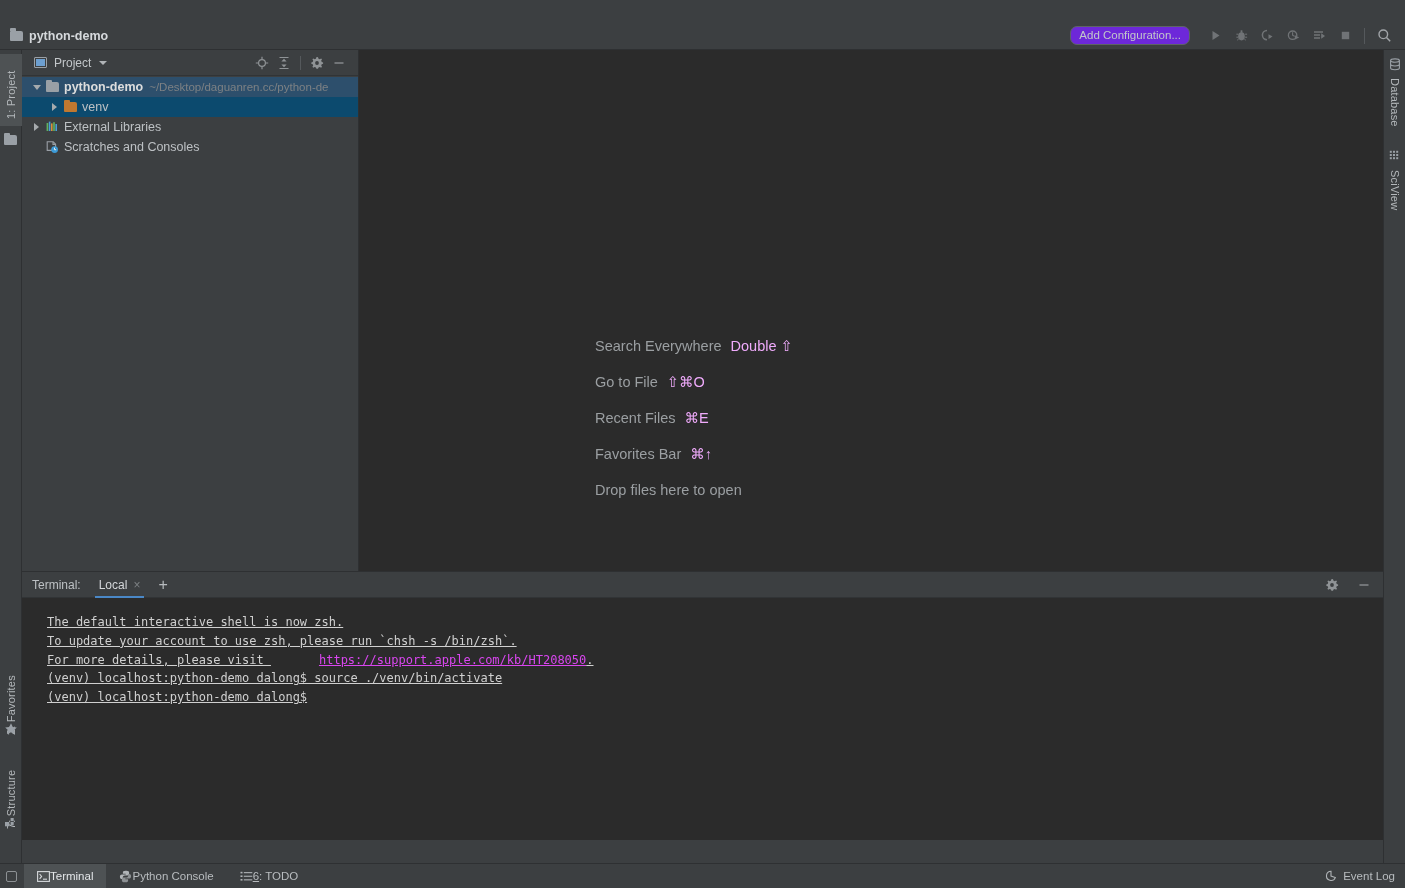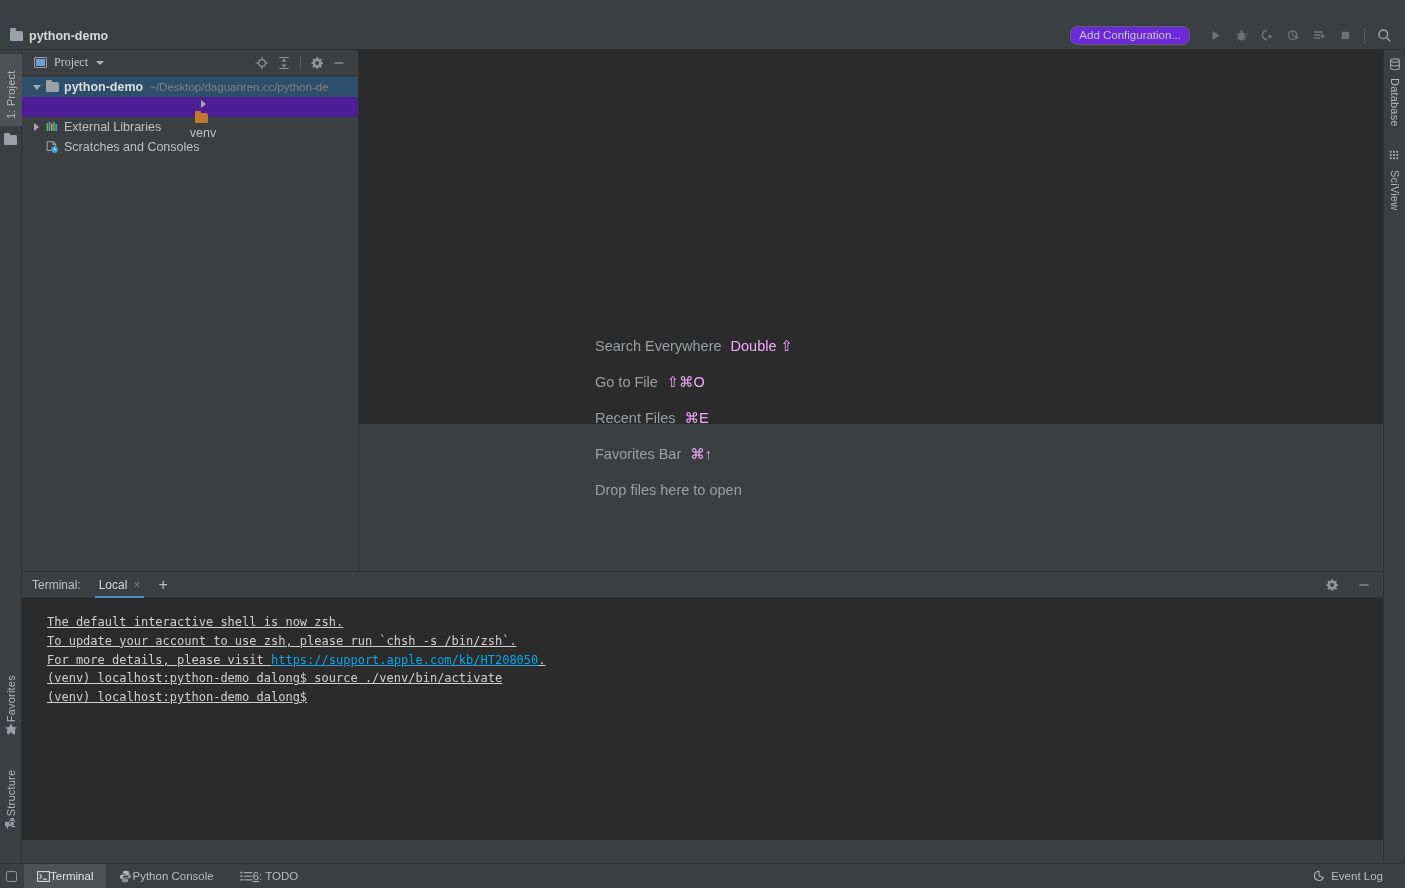--- a/index.html
+++ b/index.html
@@ -74,58 +74,57 @@
   }
 
   
   .project-panel {
     position:absolute; left:22px; top:50px; width:337px; height:521px;
     background:#3c3f41; border-right:1px solid #2e3032;
   }
   .pp-header {
     height:26px; display:flex; align-items:center; padding:0 8px 0 12px;
     border-bottom:1px solid #313436;
-    font-family:Liberation Serif, serif;
   }
   .pp-title { font-size:12px; color:#c3c7ca; margin-left:7px; }
   .pp-caret {
     width:0;height:0;border-left:4px solid transparent;border-right:4px solid transparent;
     border-top:4px solid #b0b4b7; margin-left:8px;
   }
   .pp-winicon { width:13px; height:11px; border:1.5px solid #9aa0a6; border-radius:1px; position:relative; }
   .pp-winicon:after { content:""; position:absolute; left:1px; top:1px; right:1px; bottom:1px; background:#6d9fd0; }
   .pp-actions { margin-left:auto; display:flex; align-items:center; gap:0; }
   .pp-act { width:22px; height:22px; display:flex; align-items:center; justify-content:center; opacity:.72; }
   .pp-sep { width:1px; height:14px; background:#55595c; margin:0 5px; }
 
   .tree { padding-top:1px; font-size:12.5px; }
   .trow { height:20px; display:flex; align-items:center; padding-left:8px; white-space:nowrap; }
   .trow.sel-blue { background:#2d4f6c; }
-  .trow.sel-tan  { background:#4c1d95;flex-direction:column; }
+  .trow.sel-tan  { background:#0c4a6e; }
   .arrow { width:13px; height:13px; display:flex; align-items:center; justify-content:center; flex:0 0 13px; }
   .arrow i {
     display:block; width:0;height:0;
     border-top:4px solid transparent;border-bottom:4px solid transparent;border-left:5px solid #a6aaad;
   }
   .arrow.open i {
     border-left:4px solid transparent;border-right:4px solid transparent;border-top:5px solid #a6aaad;
     border-bottom:none;
   }
   .tico { width:16px; height:14px; margin:0 4px 0 1px; display:flex; align-items:center; justify-content:center; flex:0 0 16px;}
   .folder-ico { width:13px;height:10px;background:#9aa0a6;border-radius:1px 2px 1px 1px;position:relative; }
   .folder-ico:before { content:"";position:absolute;left:0;top:-2.5px;width:6px;height:3px;background:#9aa0a6;border-radius:1px 1px 0 0; }
   .folder-ico.orange { background:#c07830; }
   .folder-ico.orange:before { background:#c07830; }
   .tlabel { color:#bdc1c4; }
   .tlabel.b { font-weight:bold; color:#ddd; }
   .tpath { color:#7d8184; font-size:11.5px; margin-left:6px; overflow:hidden; }
 
   
   .editor {
-    position:absolute; left:359px; top:50px; width:1024px; height:374px;
+    position:absolute; left:359px; top:50px; width:1024px; height:521px;
     background:#2b2b2b;
   }
   .welcome { position:absolute; left:236px; top:278px; }
   .wrow { height:36px; display:flex; align-items:center; font-size:14.5px; color:#9b9fa2; }
   .wkey { color:#f0abfc; margin-left:9px; }
 
   
   .term-panel {
     position:absolute; left:22px; top:571px; width:1361px; height:269px;
     background:#2b2b2b; border-top:1px solid #2e3032;
@@ -144,37 +143,37 @@
     content:""; position:absolute; left:0; right:0; bottom:0; height:2px; background:#4a88c7;
   }
   .term-plus { font-size:16px; color:#b7bbbe; margin-left:14px; line-height:1; }
   .term-head-actions { margin-left:auto; display:flex; align-items:center; padding-right:8px; }
   .term-body {
     position:absolute; left:0; top:26px; right:0; bottom:0; background:#2b2b2b;
     padding:15px 0 0 4px;
     font-family:"DejaVu Sans Mono", monospace; font-size:12px; line-height:18.8px; color:#d0d0d0;text-decoration:underline;
   }
   .tline { white-space:pre; padding-left:21px; }
-  .tlink { color:#0ea5e9; text-decoration:underline; }
+  .tlink { color:#d946ef; text-decoration:underline;margin-left:48px; }
 
   
   .statusbar {
     position:absolute; left:0; bottom:0; width:1405px; height:25px;
     background:#3c3f41; border-top:1px solid #2e3032;
     display:flex; align-items:center;
   }
   .sb-sq {
     width:11px;height:11px;border:1.5px solid #8d9194;border-radius:2px; margin:0 7px 0 6px;
   }
   .sb-item {
     height:25px; display:flex; align-items:center; 
     padding:0 13px; font-size:11.5px; color:#b8bcbf;
   }
   .sb-item.active { background:#4e5254; color:#e3e6e8; }
-  .sb-right { margin-left:auto; display:flex; align-items:center; padding-right:22px; }
+  .sb-right { margin-left:auto; display:flex; align-items:center; padding-right:10px; }
   .sb-eventlog { font-size:11.5px; color:#b8bcbf; display:flex; align-items:center; gap:6px; }
   .u { text-decoration:underline; }
   svg { display:block; }
 </style>
 </head>
 <body>
 
 <div id="app">
 
 

